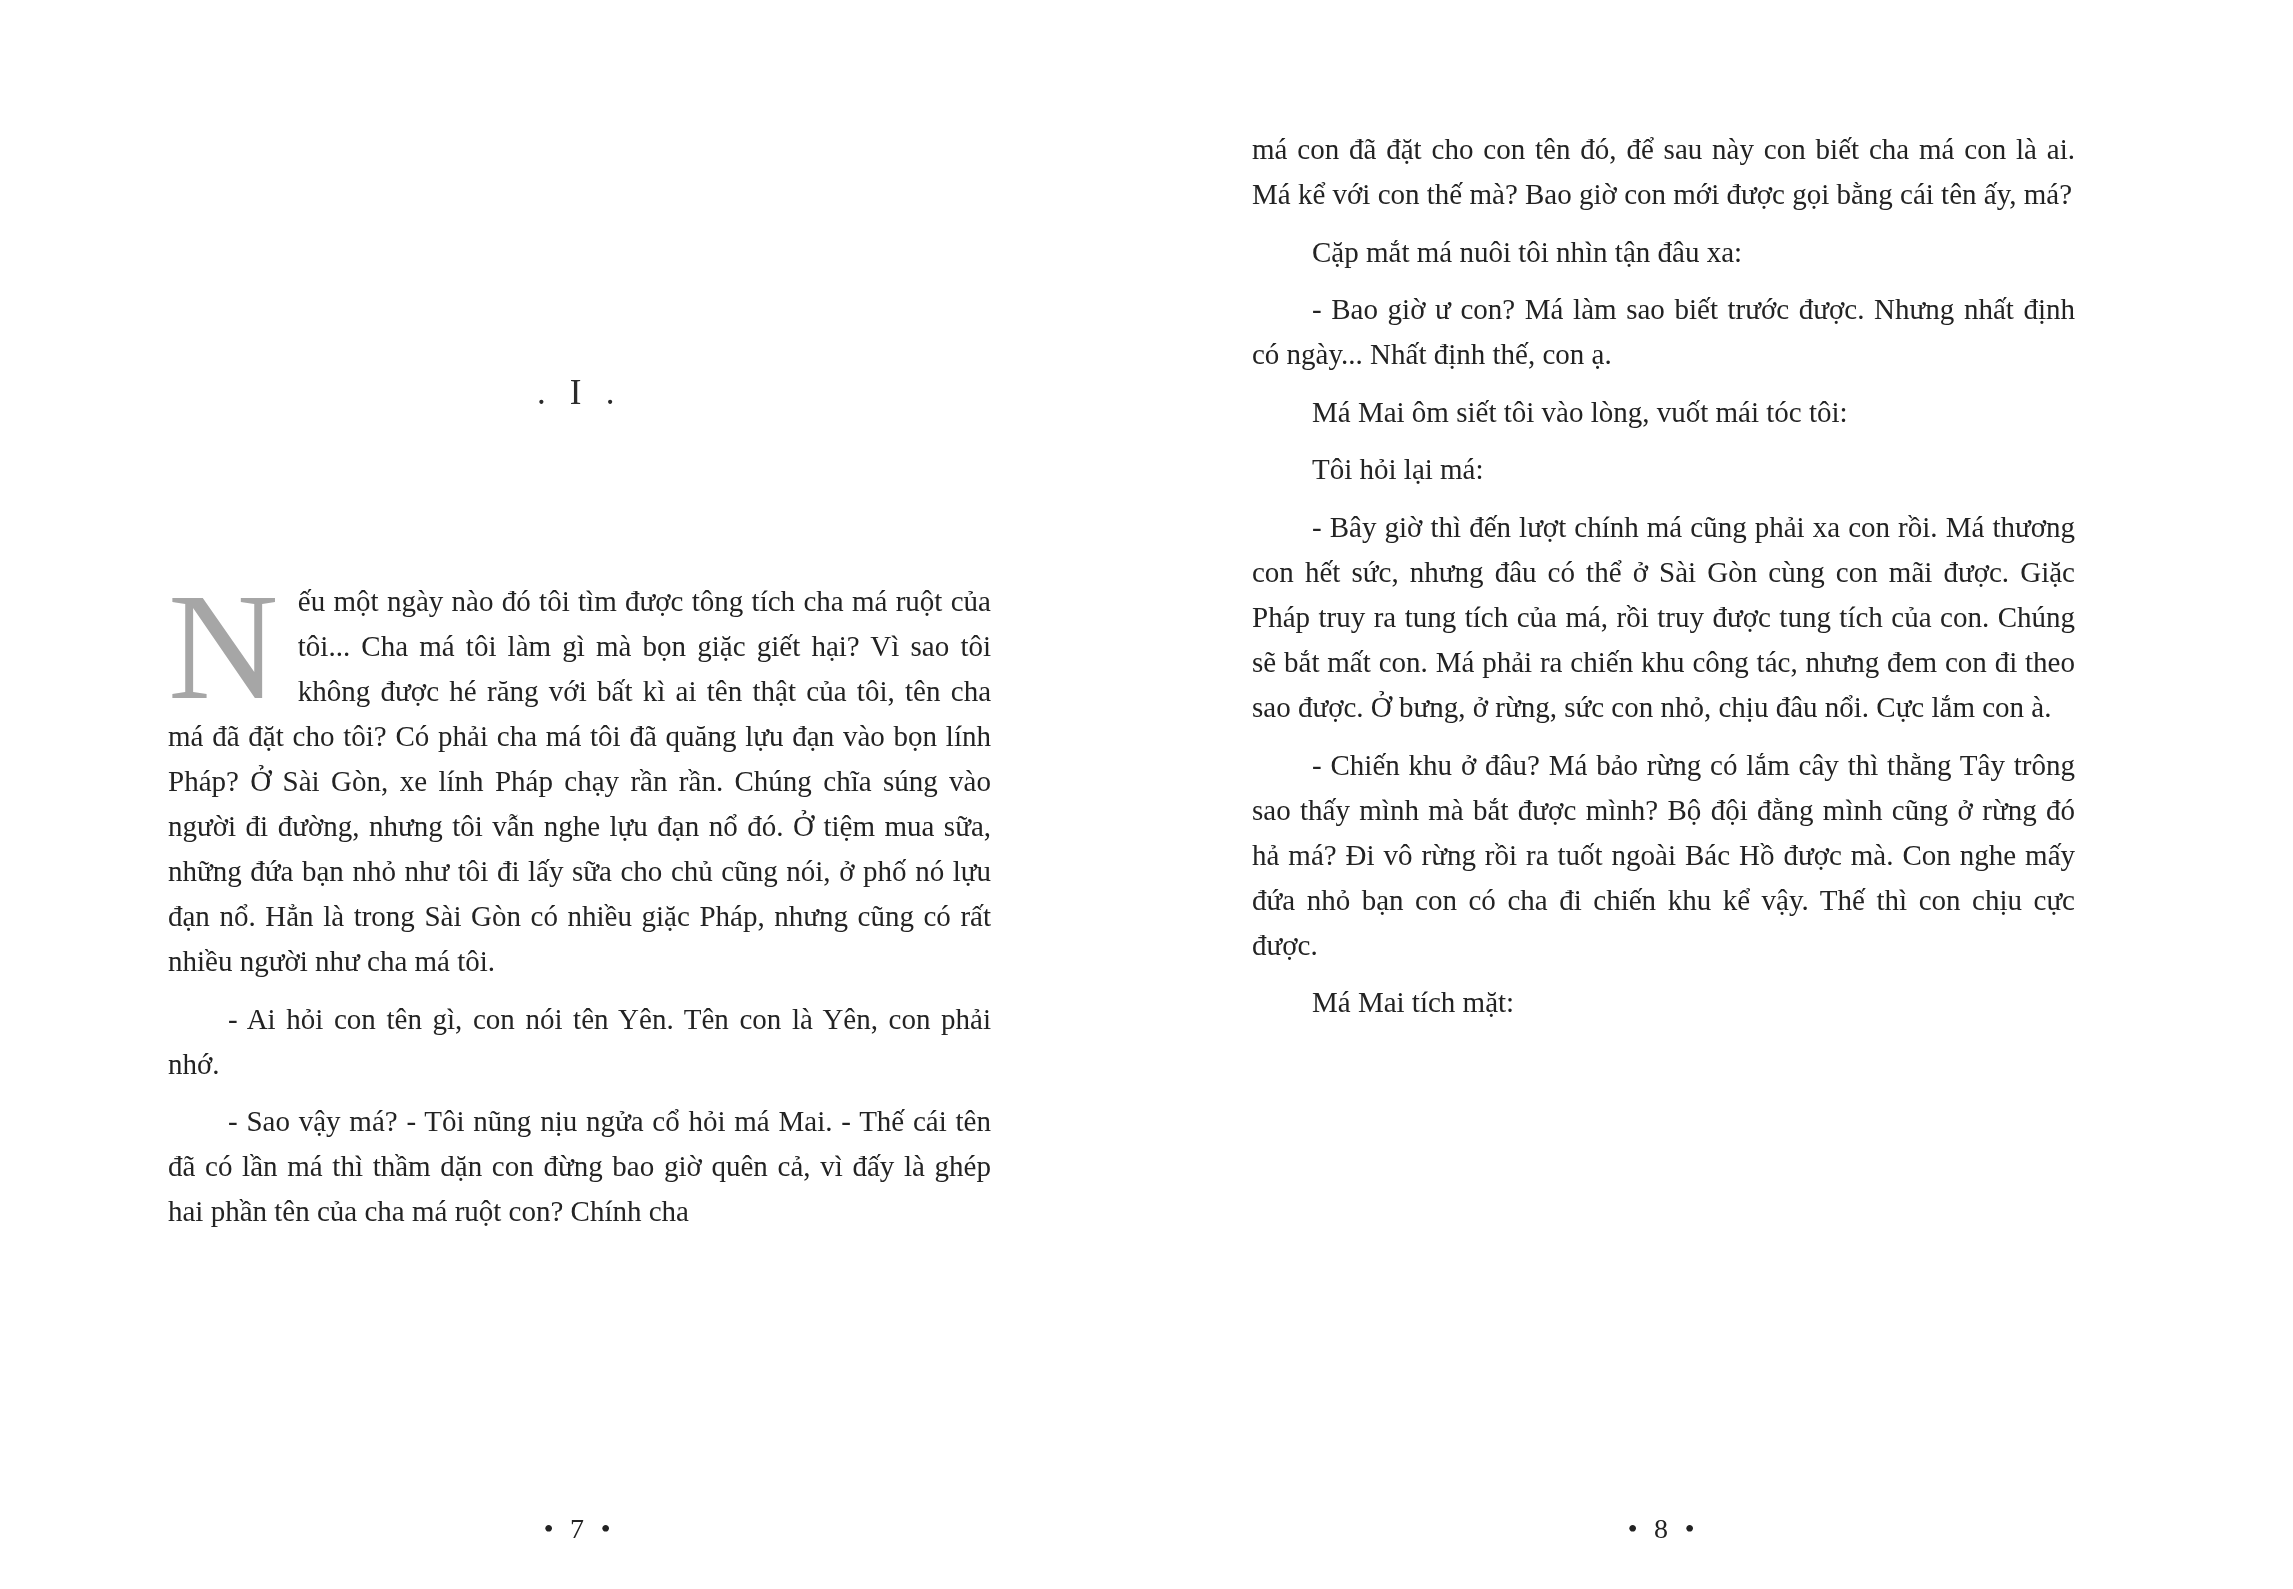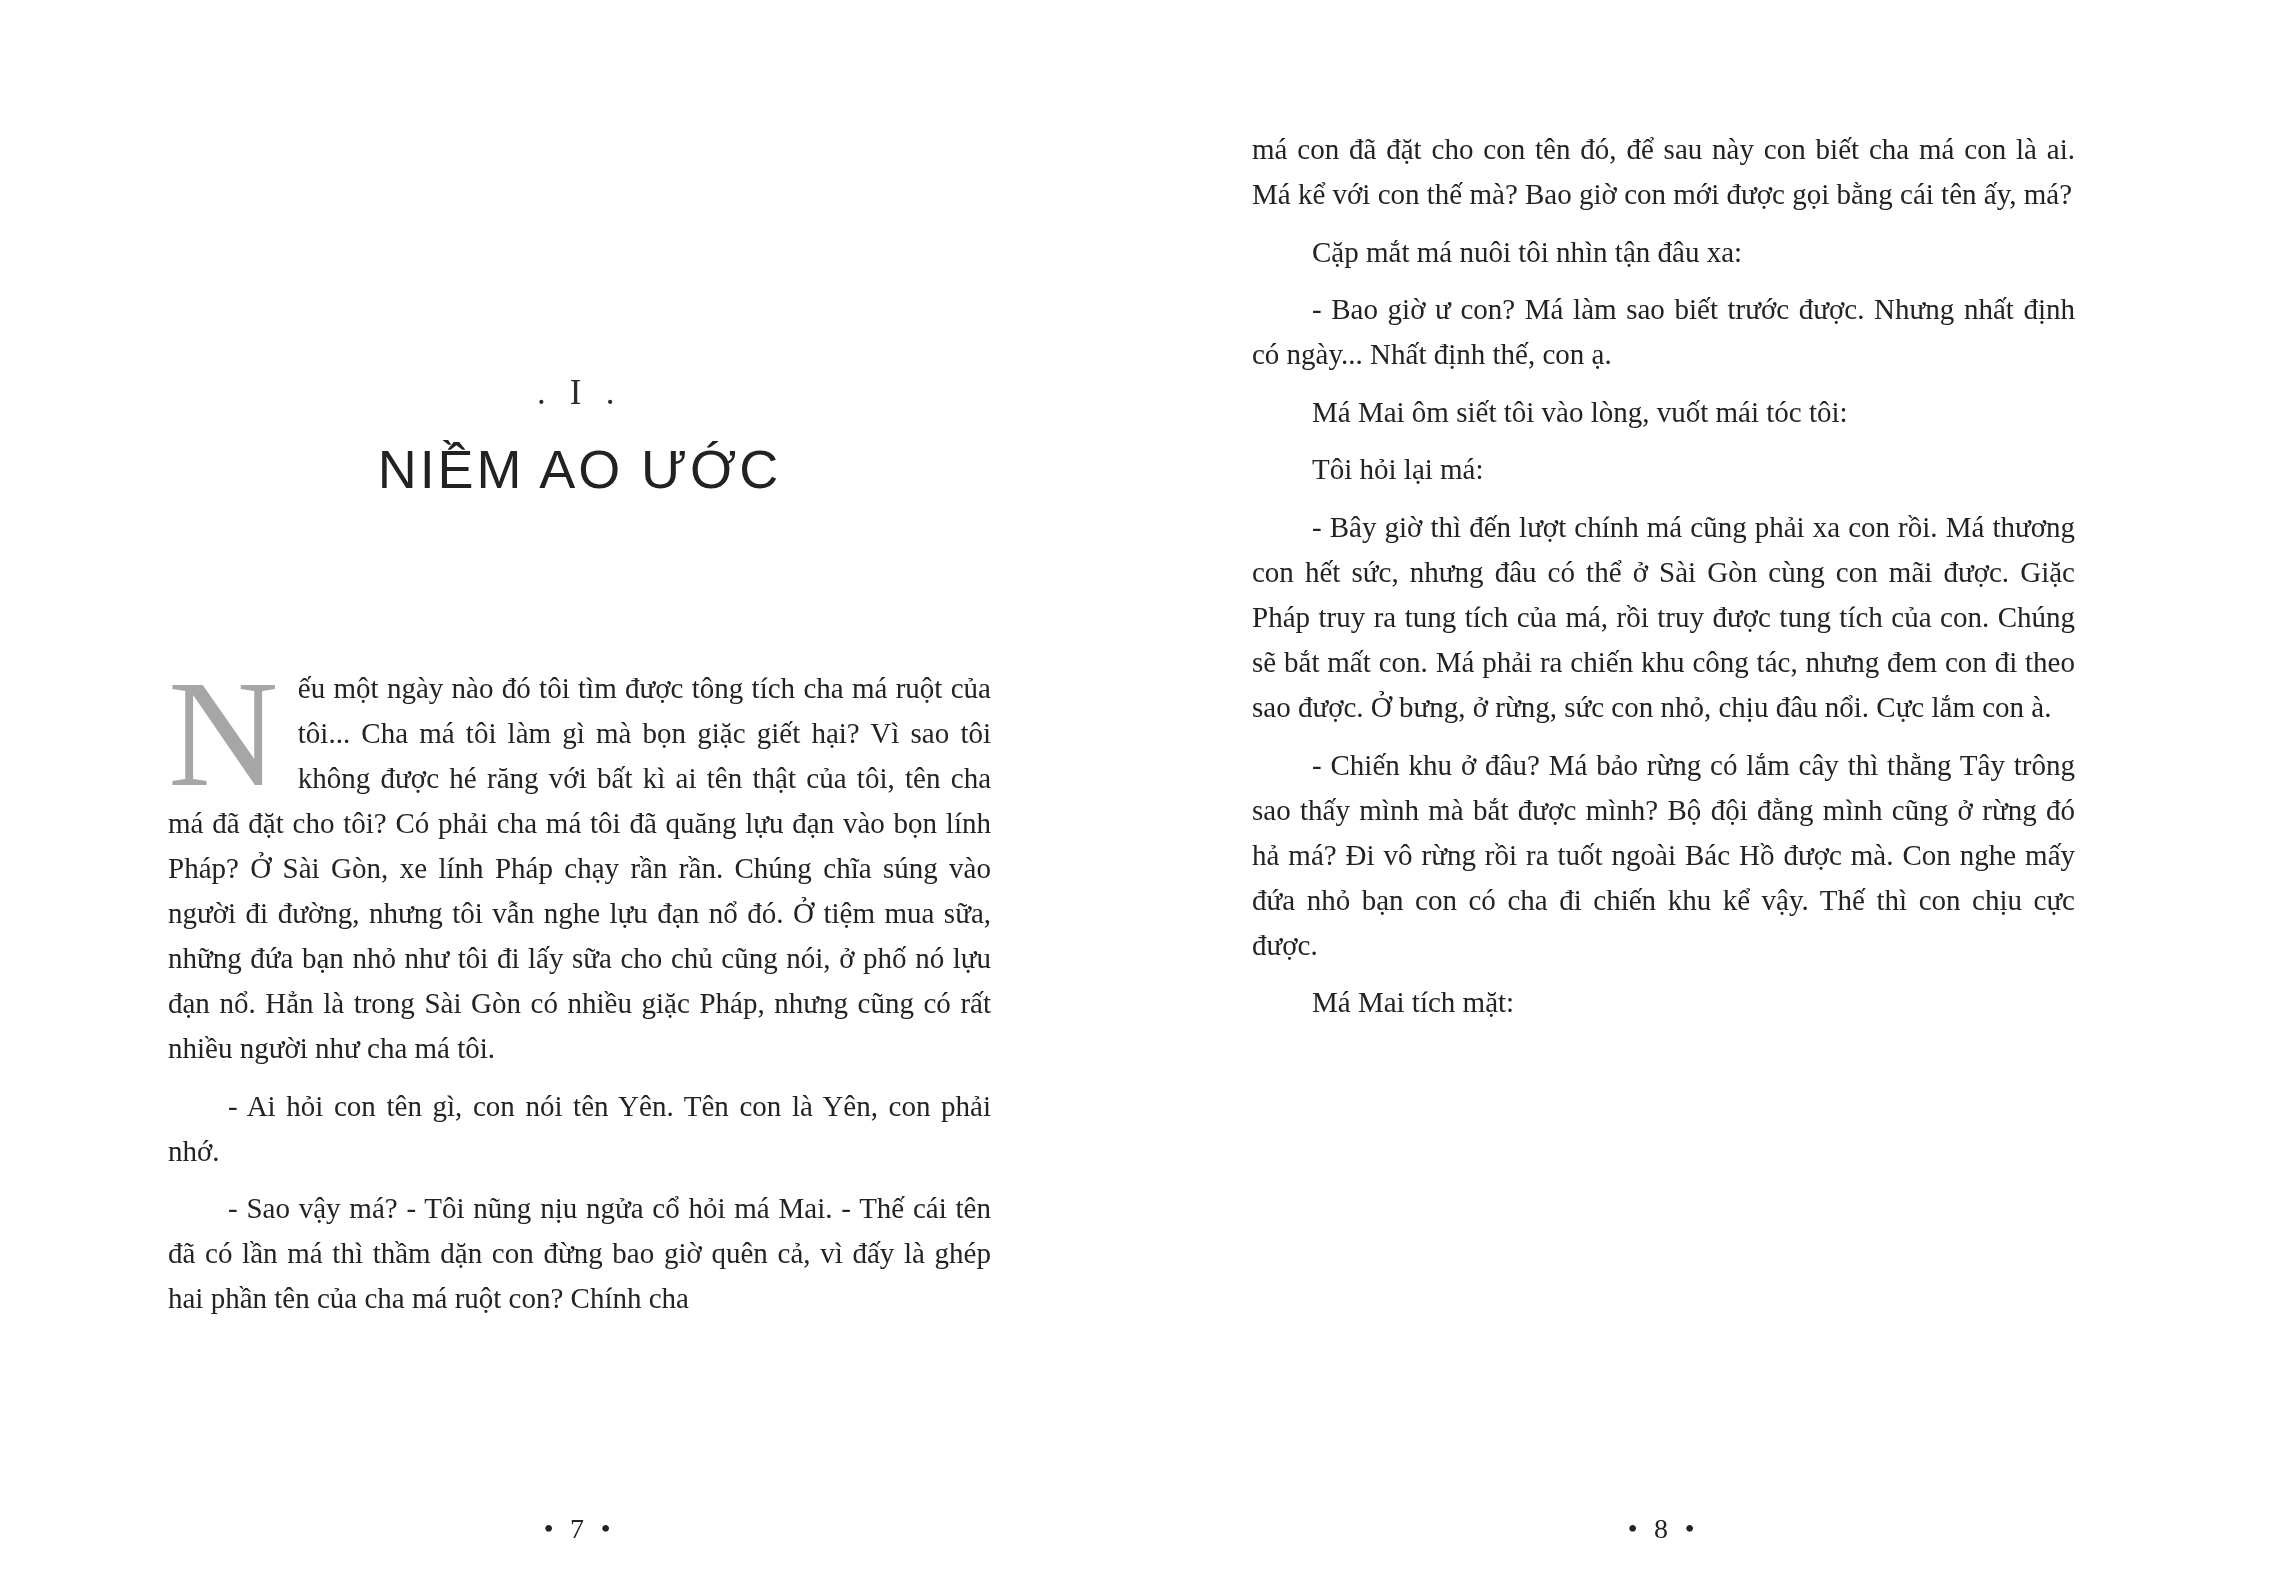--- a/index.html
+++ b/index.html
@@ -76,21 +76,20 @@
   }
 </style>
 </head>
 <body>
 
 <div class="spread">
 
   <section class="page page-left">
     <header class="chapter-header">
       <div class="chapter-number">. I .</div>
-      <h1 class="chapter-title">NIỀM AO ƯỚC</h1>
     </header>
 
     <div class="body">
       <p class="para opening">
         <span class="dropcap">N</span><span>ếu một ngày nào đó tôi tìm được tông tích cha má ruột của tôi... Cha má tôi làm gì mà bọn giặc giết hại? Vì sao tôi không được hé răng với bất kì ai tên thật của tôi, tên cha má đã đặt cho tôi? Có phải cha má tôi đã quăng lựu đạn vào bọn lính Pháp? Ở Sài Gòn, xe lính Pháp chạy rần rần. Chúng chĩa súng vào người đi đường, nhưng tôi vẫn nghe lựu đạn nổ đó. Ở tiệm mua sữa, những đứa bạn nhỏ như tôi đi lấy sữa cho chủ cũng nói, ở phố nó lựu đạn nổ. Hẳn là trong Sài Gòn có nhiều giặc Pháp, nhưng cũng có rất nhiều người như cha má tôi.</span>
       </p>
       <div>
           <p class="para">- Ai hỏi con tên gì, con nói tên Yên. Tên con là Yên, con phải nhớ.</p>
           <p class="para">- Sao vậy má? - Tôi nũng nịu ngửa cổ hỏi má Mai. - Thế cái tên đã có lần má thì thầm dặn con đừng bao giờ quên cả, vì đấy là ghép hai phần tên của cha má ruột con? Chính cha</p>
         </div>

